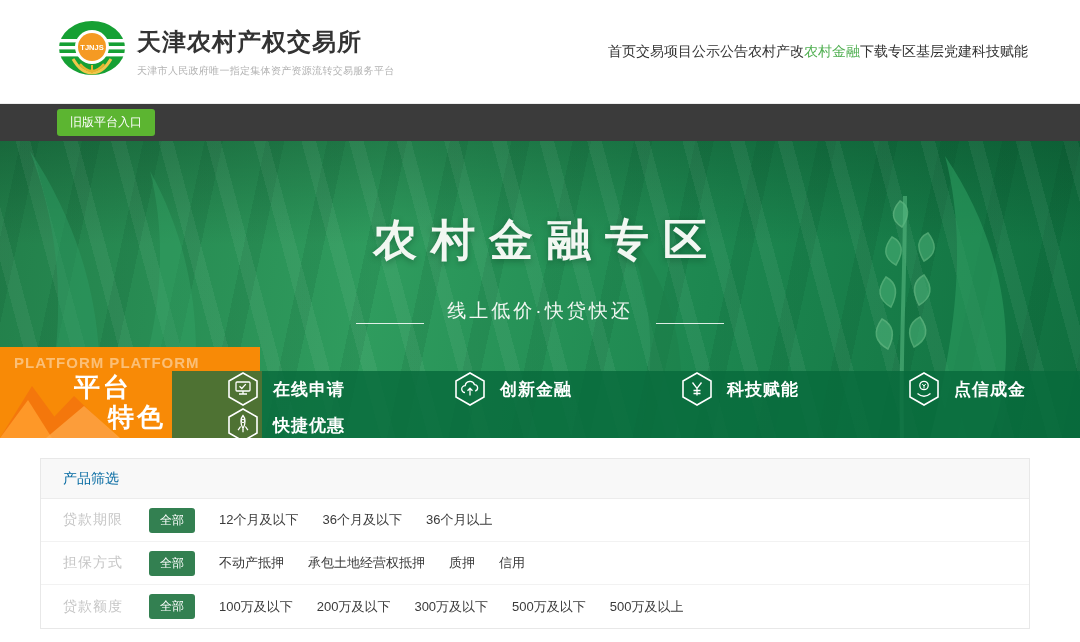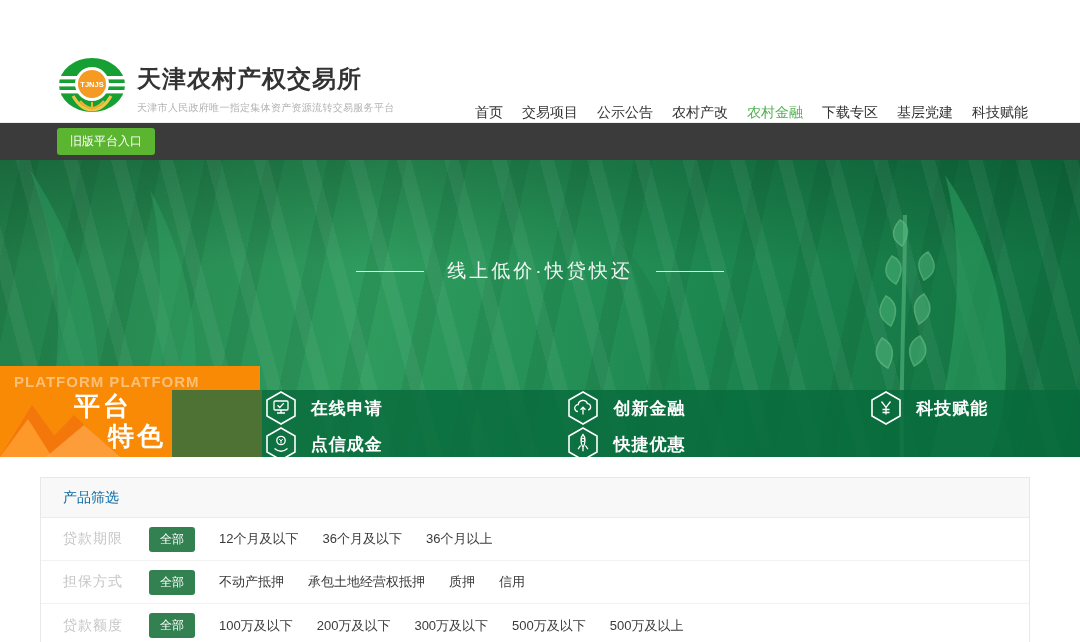--- a/index.html
+++ b/index.html
@@ -1,63 +1,63 @@
 <!DOCTYPE html>
 <html><head>
 <meta charset="utf-8">
 <style>
   * { margin:0; padding:0; box-sizing:border-box; }
   html,body { width:1080px; height:642px; overflow:hidden; background:#fff;
     font-family:"Liberation Sans","DejaVu Sans",sans-serif; }
 
   
-  .topbar { height:104px; background:#fff; display:flex; align-items:flex-end;
-    padding:0 52px 0 57px; border-bottom:1px solid #ededed;margin-top:19px; }
+  .topbar { height:104px; background:#fff; display:flex; align-items:center;
+    padding:0 52px 0 57px; border-bottom:1px solid #ededed; }
   .brand { display:flex; align-items:center; }
   .brand-text { margin-left:10px; }
   .brand-title { font-size:24px; font-weight:bold; color:#333; letter-spacing:1px;font-family:Liberation Mono, monospace; }
   .brand-sub { font-size:10px; color:#b2b2b2; margin-top:6px; letter-spacing:.3px; }
-  .nav { margin-left:auto; display:flex; gap:19px; }
+  .nav { margin-left:auto; display:flex; }
   .nav-item { font-size:14px; color:#333; cursor:pointer; white-space:nowrap; }
   .nav-item.active { color:#52b053; }
 
   
   .darkbar { height:37px; background:#3b3b3b; display:flex; align-items:center; padding-left:57px; }
   .old-btn { background:#5cb531; color:#fff; font-size:12px; padding:5px 13px;
     border-radius:3px; border:none; cursor:pointer; }
 
   
   .banner { position:relative; height:297px; overflow:hidden;
     background:linear-gradient(100deg,#227f4a 0%,#2f9c5e 35%,#1d8750 65%,#106f3f 100%); }
   .banner::before { content:""; position:absolute; inset:0;
     background:
       repeating-linear-gradient(75deg, rgba(255,255,255,.05) 0 14px, rgba(0,0,0,0) 14px 46px),
       repeating-linear-gradient(-78deg, rgba(0,60,30,.10) 0 18px, rgba(0,0,0,0) 18px 60px),
       linear-gradient(180deg, rgba(0,45,22,.28), rgba(0,0,0,0) 35%); }
   .banner-deco { position:absolute; inset:0; }
   .banner-center { position:absolute; left:0; right:0; top:70px; text-align:center; color:#fff; }
   .banner-title { font-size:44px; font-weight:bold; letter-spacing:14px; text-indent:14px;
     color:#f2f7f2; text-shadow:0 2px 6px rgba(0,40,20,.35); }
-  .banner-subrow { margin-top:28px; display:flex; align-items:center; justify-content:center; gap:23px; }
+  .banner-subrow { margin-top:28px; display:flex; align-items:flex-end; justify-content:center; gap:23px; }
   .sub-line { width:68px; height:1px; background:rgba(255,255,255,.85); }
   .banner-subtitle { font-size:19px; letter-spacing:3px; color:#f2f7f2; }
 
   
   .feature-label { position:absolute; left:0; top:206px; width:260px; height:91px;
     background:#f88a06; overflow:hidden; z-index:1; }
   .feature-en { position:absolute; left:14px; top:7px; font-size:15px; letter-spacing:1px;
     color:rgba(255,255,255,.45); font-weight:bold; }
   .feature-cn1 { position:absolute; left:74px; top:23px; font-size:26px; font-weight:bold;
     color:#fff; letter-spacing:3px; }
   .feature-cn2 { position:absolute; left:108px; top:53px; font-size:26px; font-weight:bold;
     color:#fff; letter-spacing:3px; }
   .feature-mtns { position:absolute; left:0; bottom:0; }
 
   .feature-menu { position:absolute; left:172px; top:230px; width:908px; height:67px;
-    background:rgba(7,106,60,.82); z-index:2; display:grid; grid-template-columns:repeat(3,1fr); }
+    background:rgba(7,106,60,.82); z-index:2; display:grid; grid-template-columns:repeat(4,1fr); }
   .menu-active-block { position:absolute; left:0; top:0; width:90px; height:67px; background:#4e7233; }
   .menu-item { position:relative; display:flex; align-items:center; justify-content:center;
     gap:13px; color:#fff; cursor:pointer; }
   .menu-item .label { font-size:17px; font-weight:bold; letter-spacing:1px; }
   .hexicon { display:block; }
 
   
   .panel { margin:20px 50px 0 40px; width:990px; border:1px solid #e8e8e8; background:#fff; }
   .panel-head { height:40px; background:#f8f8f8; border-bottom:1px solid #ececec;
     display:flex; align-items:center; padding-left:22px; font-size:14px; color:#0369a1; }
@@ -124,20 +124,21 @@
       <path d="M886 136 q16 9 5 30 q-19-11 -5-30z"></path>
       <path d="M882 178 q17 9 6 30 q-20-11 -6-30z"></path>
       <path d="M928 92 q-16 8 -4 28 q18-10 4-28z"></path>
       <path d="M924 134 q-16 9 -5 30 q19-11 5-30z"></path>
       <path d="M920 176 q-17 9 -6 30 q20-11 6-30z"></path>
     </g>
     <path d="M905 55 C905 140 900 220 902 297" stroke="#57b880" stroke-width="4" fill="none" opacity=".6"></path>
   </svg>
 
   <div class="banner-center">
+    <div class="banner-title">农村金融专区</div>
     <div class="banner-subrow">
       <span class="sub-line"></span>
       <span class="banner-subtitle">线上低价·快贷快还</span>
       <span class="sub-line"></span>
     </div>
   </div>
 
   <div class="feature-label">
     <svg class="feature-mtns" width="150" height="60" viewBox="0 0 150 60">
       <polygon points="0,60 32,8 70,60" fill="#f4770c"></polygon>

